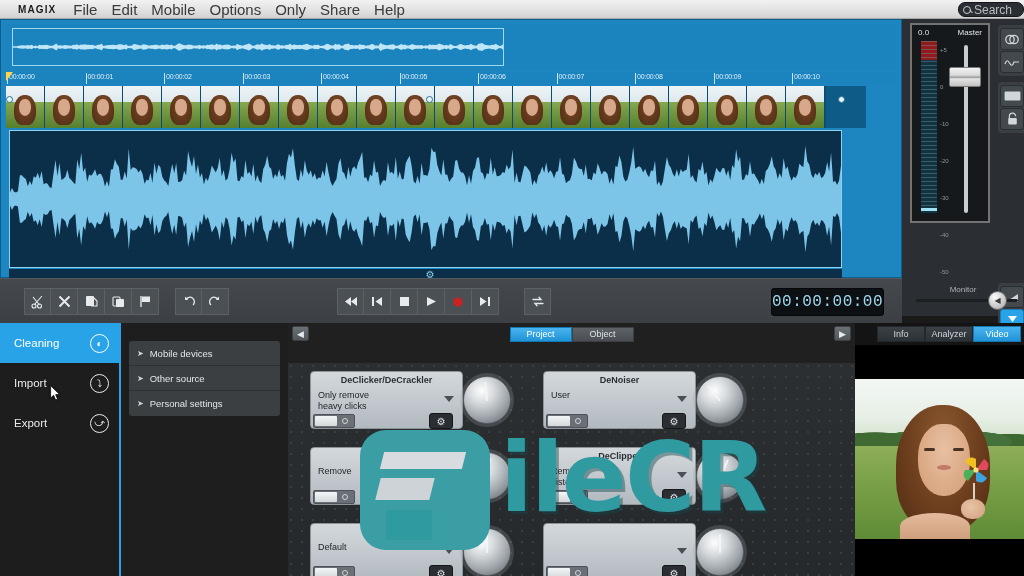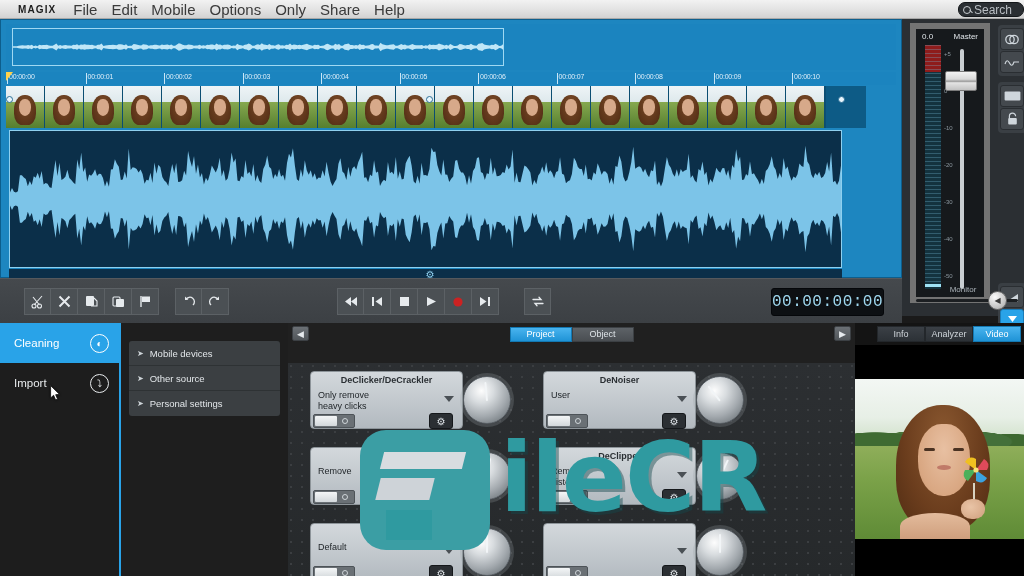--- a/index.html
+++ b/index.html
@@ -129,22 +129,22 @@
     background:#8fd0ef; border-radius:2px;
   }
   .hscroll .arrow { position:absolute; top:1px; font-size:7px; color:#cdeaf8; }
 
   
   .mixer {
     position:absolute; left:902px; top:19px; width:122px; height:297px;
     background:#2b2f33;
   }
   .meterbox {
-    position:absolute; left:8px; top:4px; width:80px; height:280px;
-    background:#16191c; border:6px solid #737373;
+    position:absolute; left:8px; top:4px; width:80px; height:200px;
+    background:#16191c; border:2px solid #737373;
   }
   .mx-val { position:absolute; left:6px; top:3px; font-size:8px; color:#dfe4e8; }
   .mx-master { position:absolute; right:6px; top:3px; font-size:8px; color:#dfe4e8; }
   .meterbar {
     position:absolute; left:9px; top:16px; width:16px; bottom:8px;
     background: linear-gradient(to bottom, #8e1c1c 0%, #8e1c1c 11%, #14333f 11%, #14333f 100%);
   }
   .meterbar .ticks { position:absolute; left:0; top:0; width:100%; height:100%;
     background-image: repeating-linear-gradient(to bottom, rgba(120,190,220,0.30) 0 1px, transparent 1px 4px);
   }
@@ -747,20 +747,24 @@
 
   <div class="sidebar" id="sidebar">
       <div class="side-item active">
         <span>Cleaning</span>
         <span class="side-ico">◐</span>
       </div>
       <div class="side-item">
         <span>Import</span>
         <span class="side-ico">⤵</span>
       </div>
+      <div class="side-item">
+        <span>Export</span>
+        <span class="side-ico">⤻</span>
+      </div>
     </div>
   <svg class="cursor" viewBox="0 0 11 16">
     <path d="M0.6 0.6 L0.6 13 L3.6 10.3 L5.6 15 L7.6 14.1 L5.7 9.7 L9.6 9.4 Z" fill="#ffffff" stroke="#1a1a1a" stroke-width="0.9"></path>
   </svg>
 
   <div class="presets">
     <div class="plist" id="plist">
         <div class="prow">
           <span class="chev">➤</span>
           <span>Mobile devices</span>

